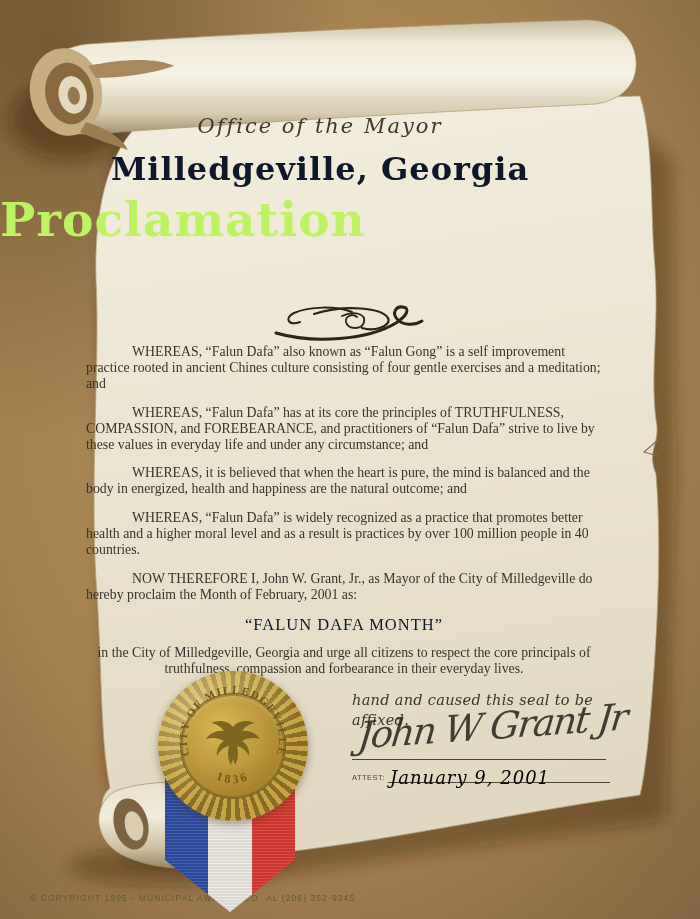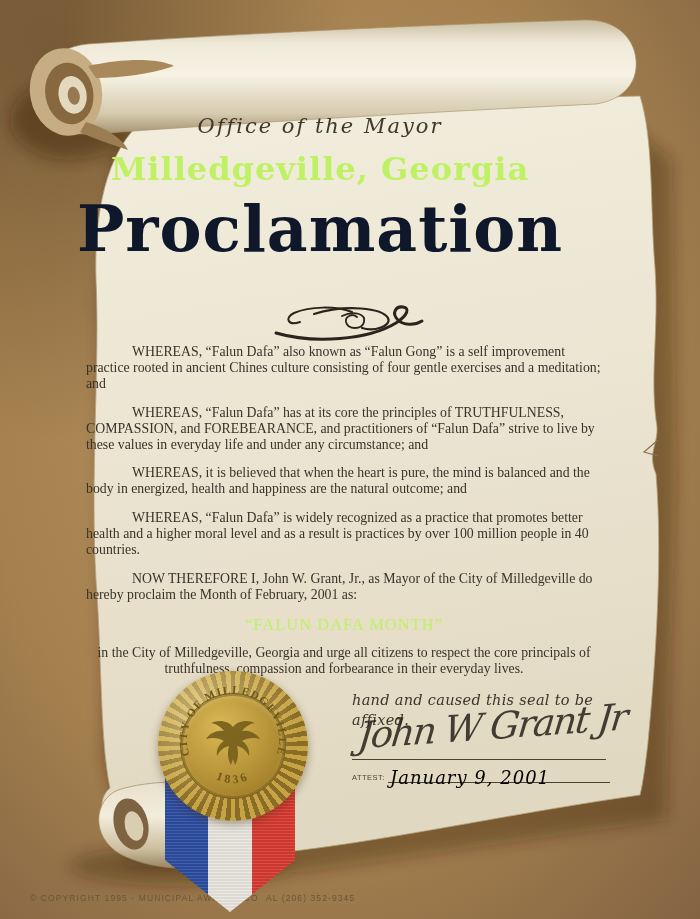--- a/index.html
+++ b/index.html
@@ -8,33 +8,33 @@
   .stage *{box-sizing:border-box;}
 
   .scroll-bg{position:absolute;left:0;top:0;z-index:0;}
 
   .text-layer{position:absolute;left:0;top:0;width:640px;height:919px;z-index:2;}
 
   .office-line{position:absolute;left:0;right:0;top:114px;text-align:center;
     font-style:italic;font-size:21px;letter-spacing:2px;color:#40382b;
     font-family:"DejaVu Serif", serif;}
   .city-line{position:absolute;left:0;right:0;top:150px;text-align:center;
-    font-weight:700;font-size:32px;letter-spacing:1px;color:#bef264;
+    font-weight:700;font-size:32px;letter-spacing:1px;color:#0f172a;
     font-family:"DejaVu Serif", serif;}
-  .proc-title{position:absolute;left:0;right:0;top:192px;text-align:center;
-    font-weight:700;font-size:63px;letter-spacing:1px;color:#0f172a;
+  .proc-title{position:absolute;left:0;right:0;top:192px;
+    font-weight:700;font-size:47px;letter-spacing:1px;color:#bef264;
     font-family:"DejaVu Serif", serif;}
 
   .flourish{position:absolute;left:270px;top:300px;z-index:2;}
 
   .doc-body{position:absolute;left:86px;top:344px;width:516px;
     font-size:13.8px;line-height:15.9px;color:#38332a;text-align:left;}
   .doc-body p{margin:0 0 13px 0;text-indent:46px;}
   .declaration{margin:14px 0 12px 0 !important;text-indent:0 !important;
-    text-align:center;font-size:16.5px;letter-spacing:1px;color:#bef264;}
+    text-align:center;font-size:16.5px;letter-spacing:1px;color:#0f172a;}
   .closing{text-indent:0 !important;text-align:center;}
 
   .witness{position:absolute;left:352px;top:690px;width:258px;color:#3c352a;}
   .witness .stmt{font-style:italic;font-size:14.5px;line-height:20px;
     letter-spacing:.3px;font-family:"DejaVu Serif", serif;}
   .rule{border-bottom:1.3px solid #4c4232;height:0;}
   .rule-1{margin-top:29px;width:254px;}
   .label-row{display:flex;align-items:flex-end;margin-top:0;text-align:center;}
   .tiny-label{font-family:"Liberation Sans", sans-serif;font-size:7.5px;
     letter-spacing:.5px;color:#4e4536;padding-right:3px;line-height:10px;}

